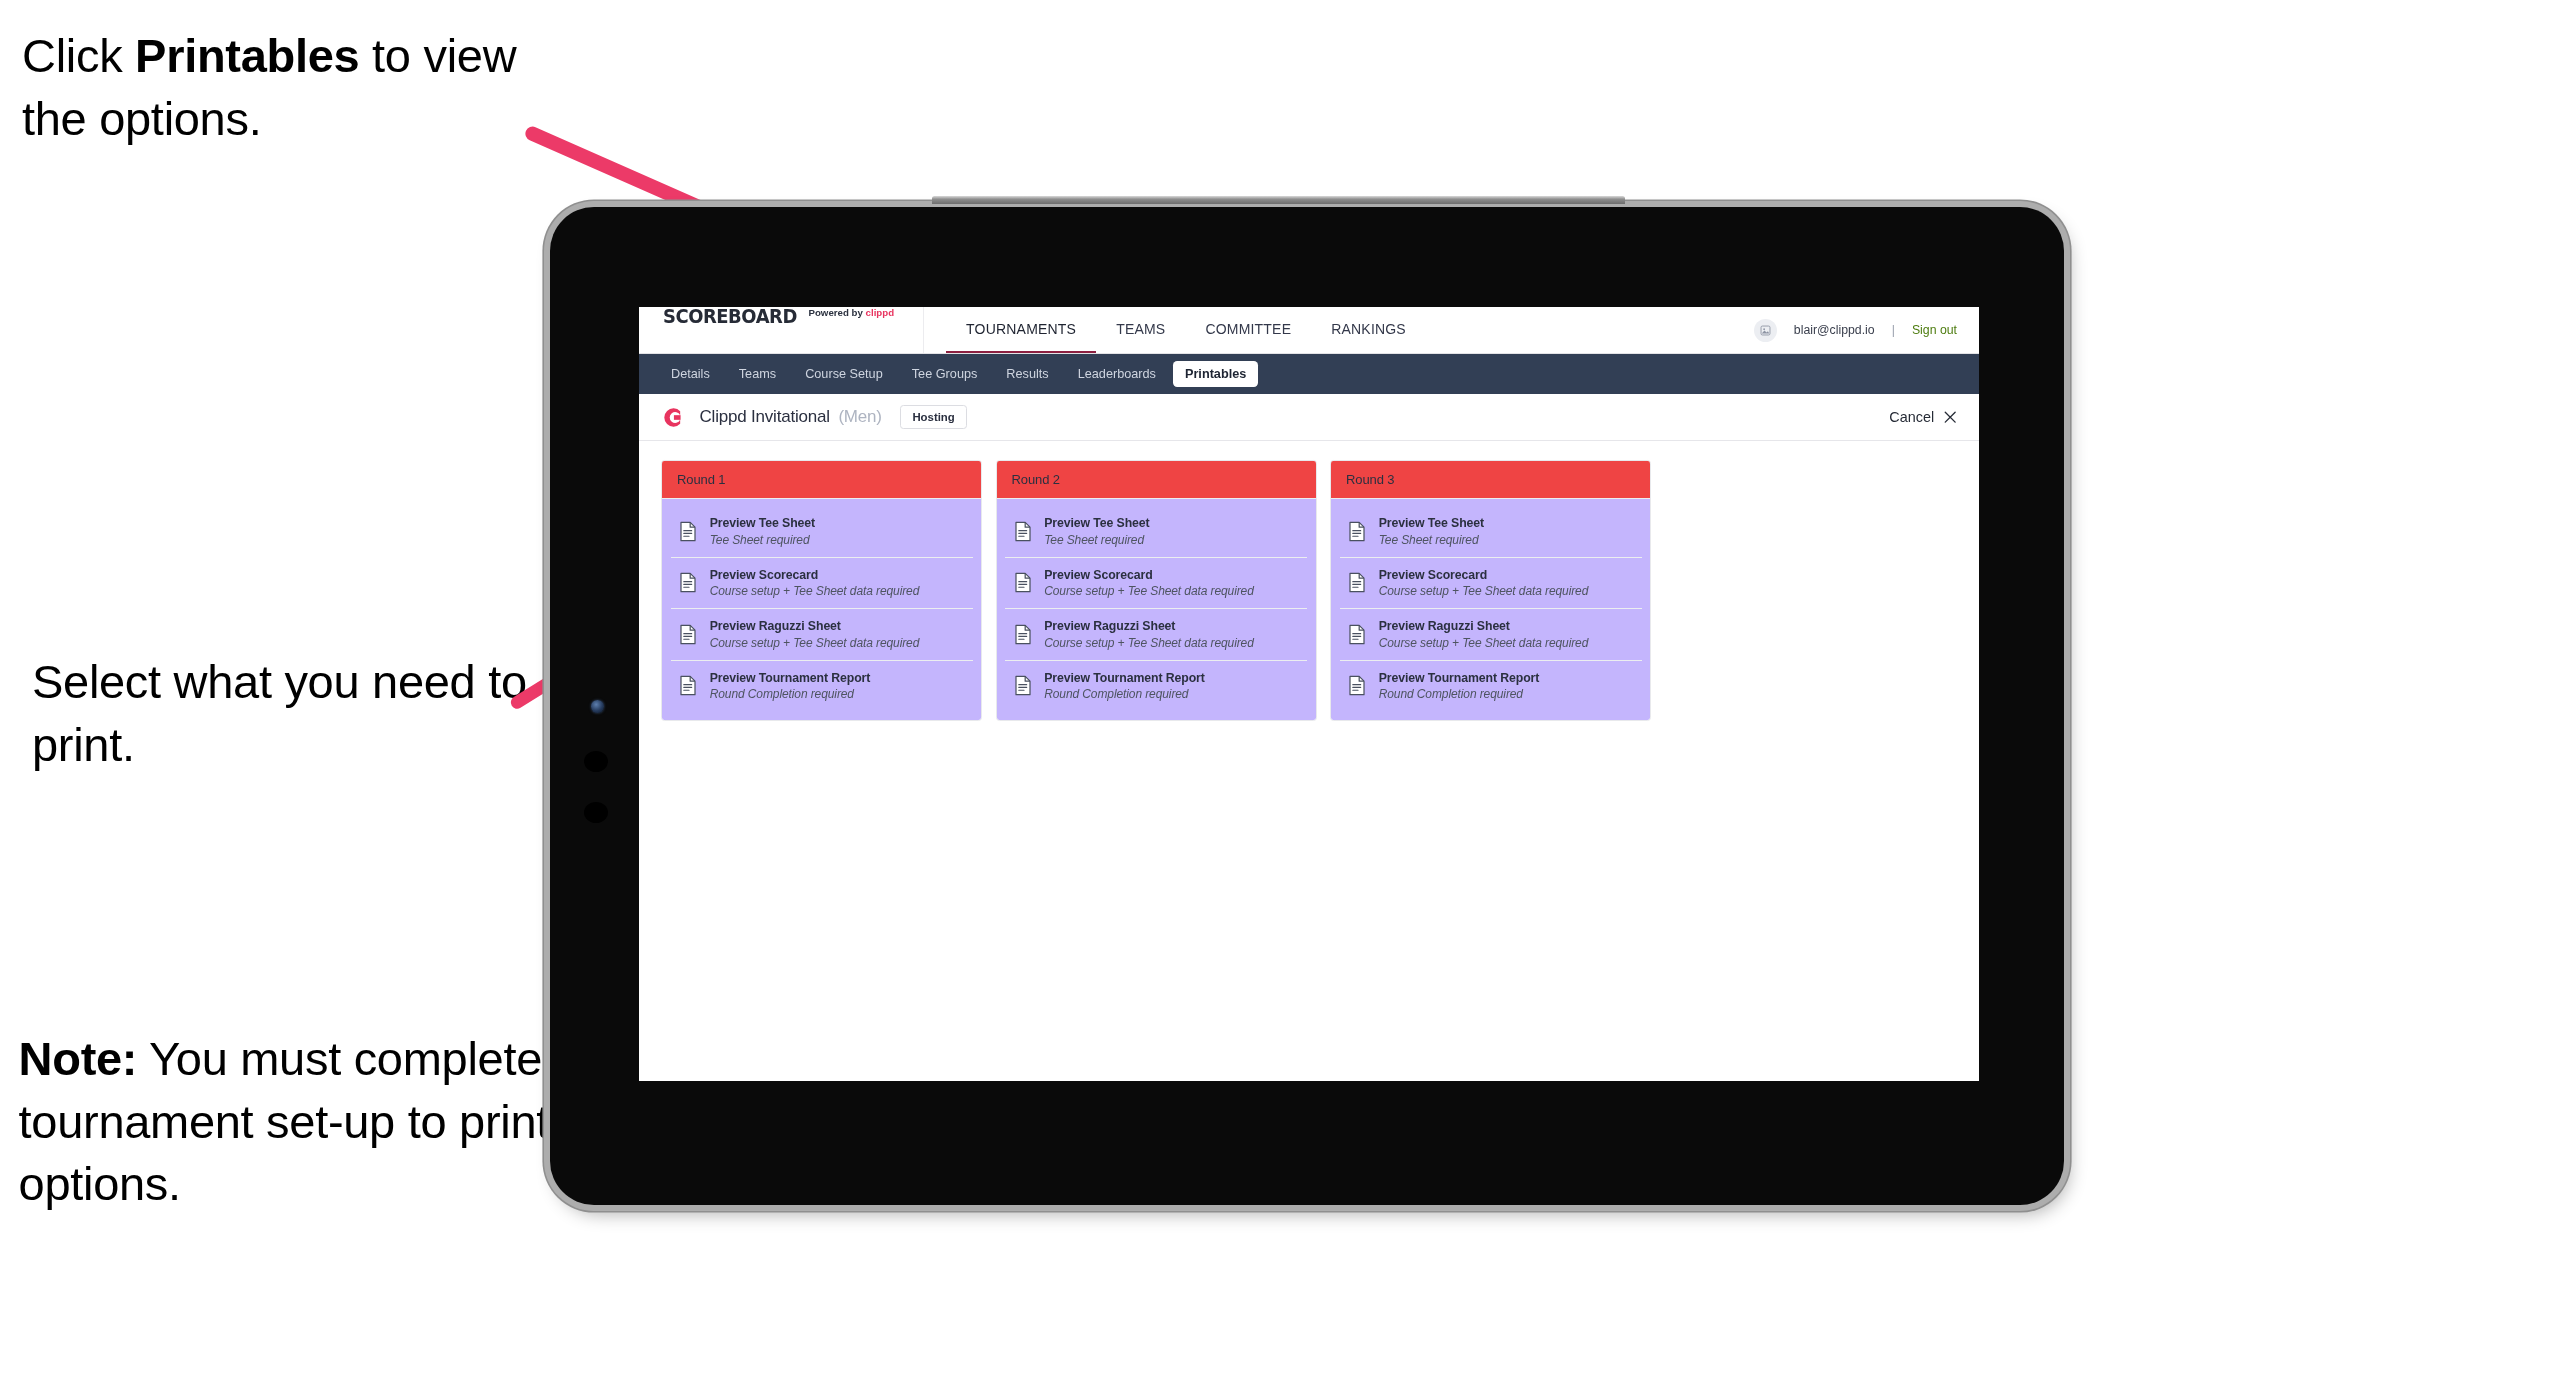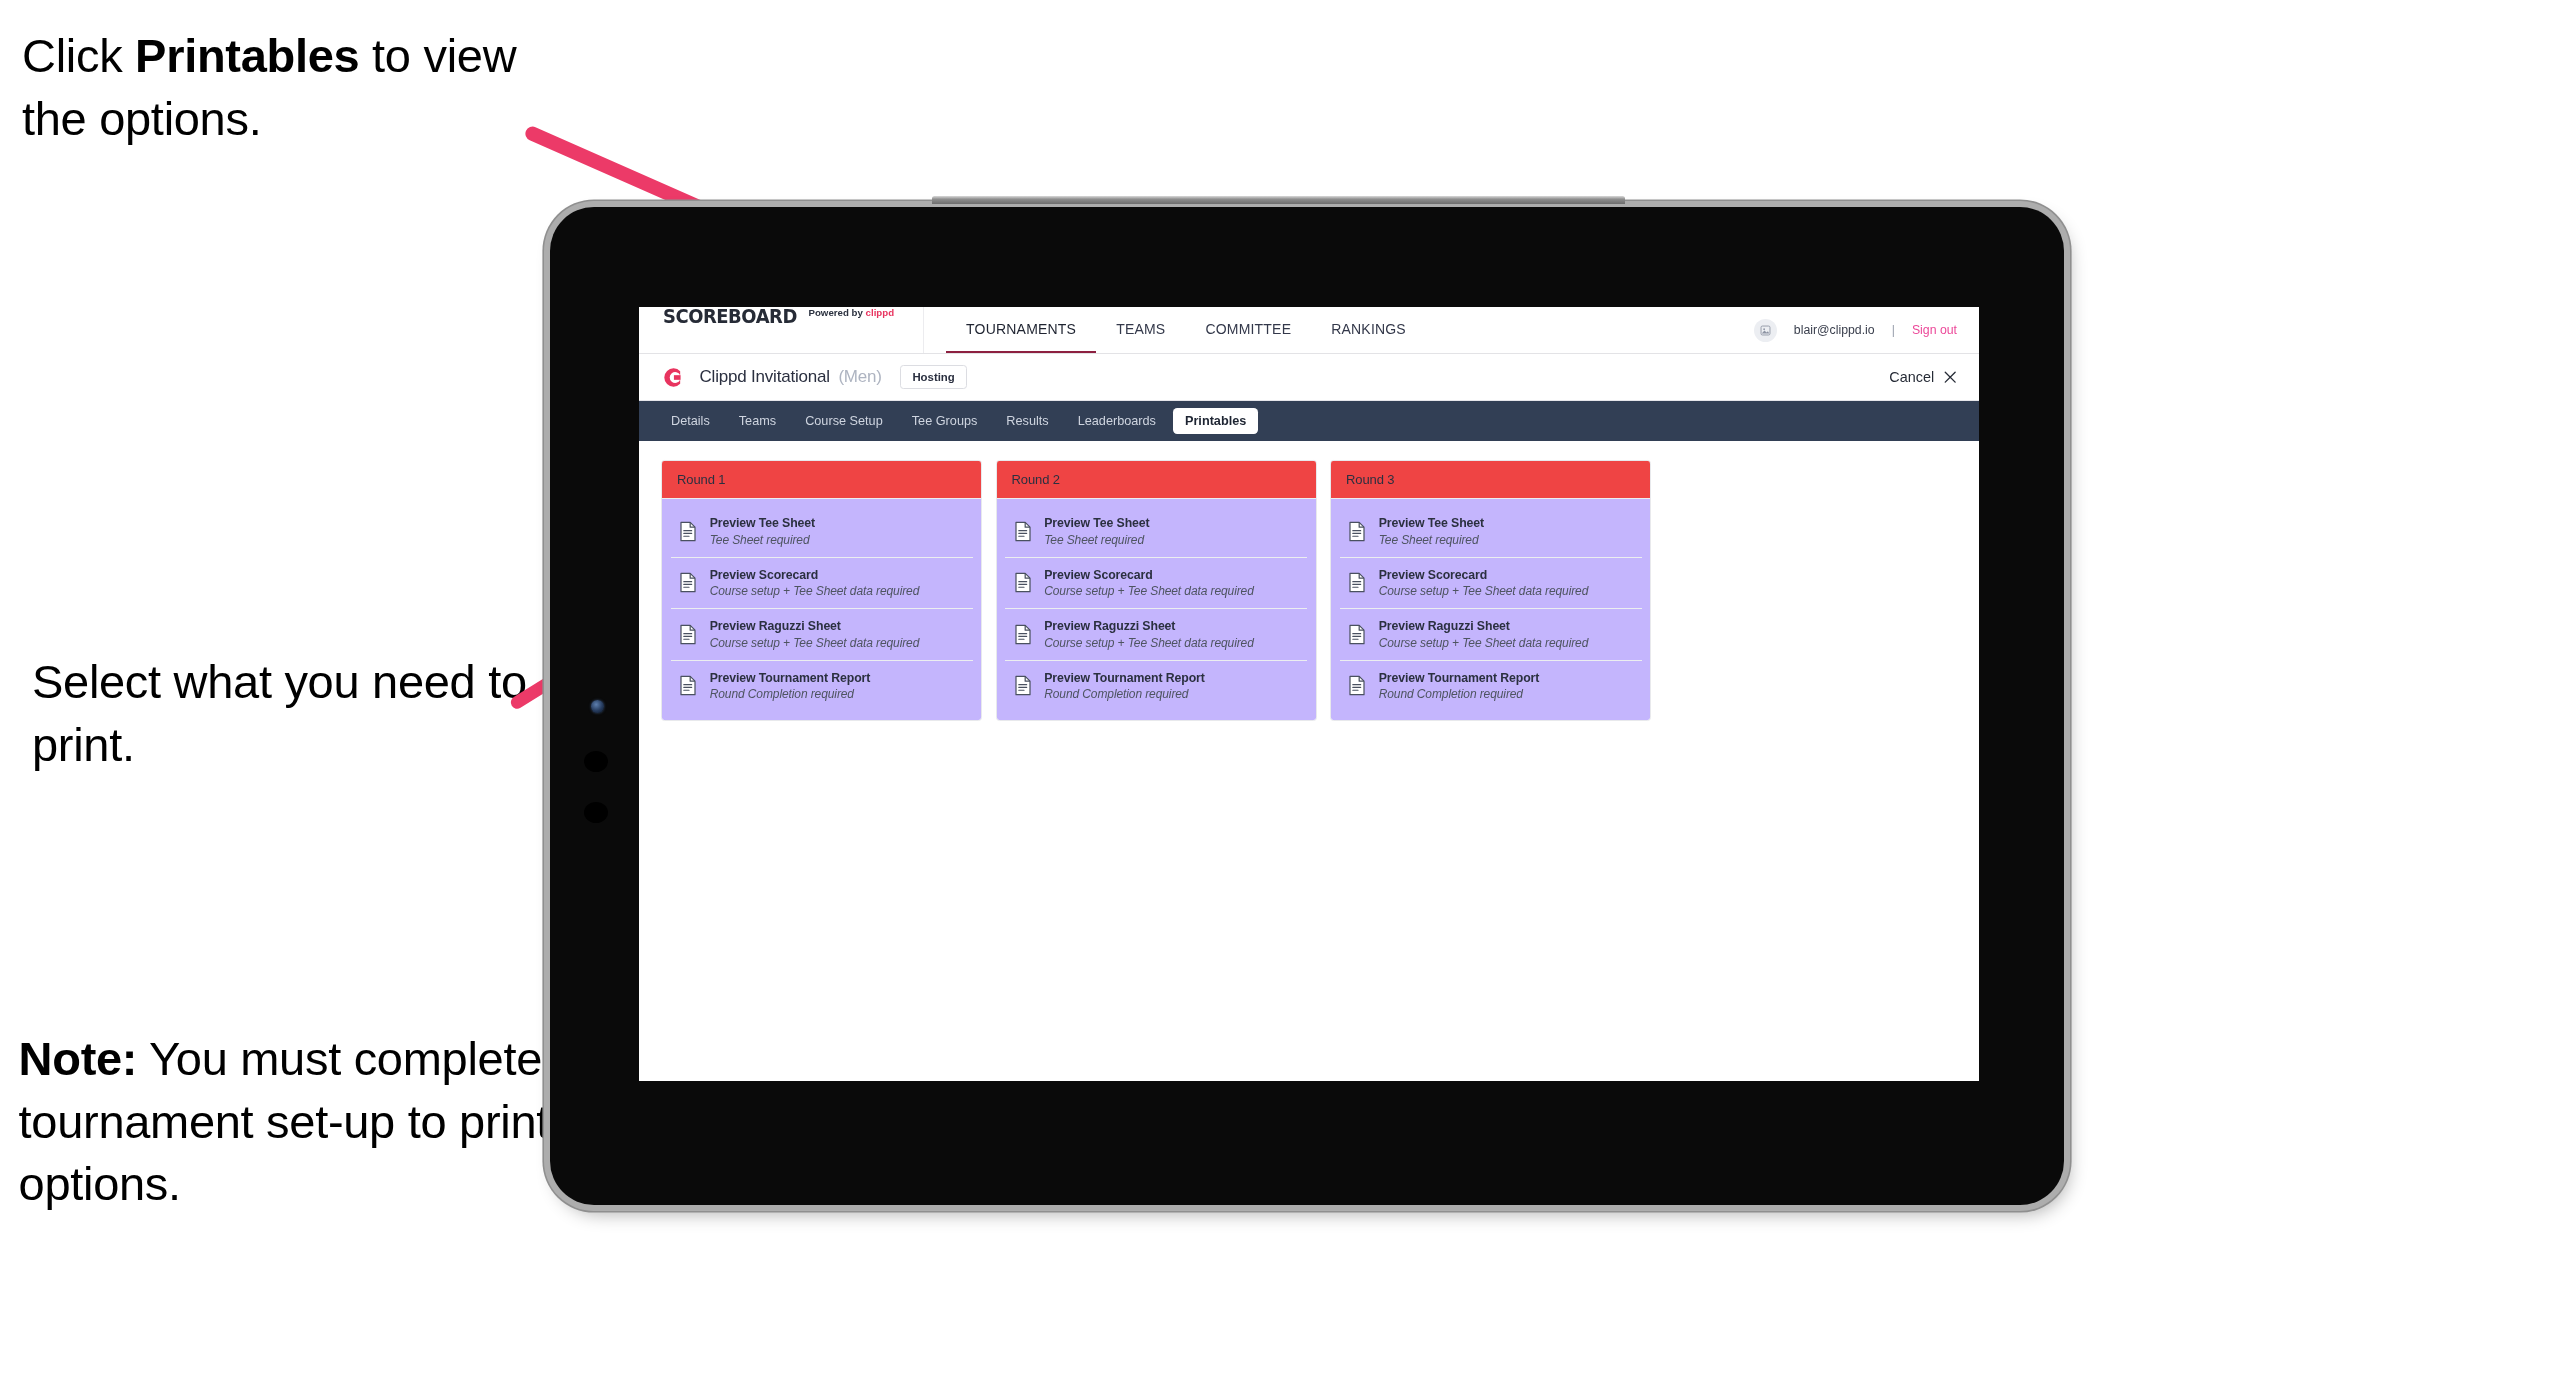--- a/index.html
+++ b/index.html
@@ -172,21 +172,21 @@
     background: #eceef2;
     display: flex; align-items: center; justify-content: center;
   }
   #user-email {
     font-size: 12.3px;
     color: #3a3f4d;
   }
   #user-sep { font-size: 12.3px; color: #9aa0ad; }
   #signout {
     font-size: 12.3px;
-    color: #ec4899;
+    color: #4d7c0f;
     cursor: pointer;
   }
 
   
   #tourrow {
     height: 47px;
     background: #ffffff;
     border-bottom: 0.8px solid #e6e6ea;
     display: flex;
     align-items: center;
@@ -358,48 +358,48 @@
             <svg width="11" height="11" viewBox="0 0 16 16">
               <rect x="1.5" y="1.5" width="13" height="13" rx="2" fill="none" stroke="#8d94a3" stroke-width="1.3"></rect>
               <circle cx="6" cy="6" r="1.3" fill="#8d94a3"></circle>
               <path d="M2.5 12.5 L6.5 8 L9.5 11 L11.5 9 L13.5 12.5 Z" fill="#8d94a3"></path>
             </svg>
           </div>
           <div id="user-email">blair@clippd.io</div>
           <div id="user-sep">|</div>
           <div id="signout">Sign out</div>
         </div>
+      </div>
+
+      <div id="subnav">
+        <div class="subnav-item">Details</div>
+        <div class="subnav-item">Teams</div>
+        <div class="subnav-item">Course Setup</div>
+        <div class="subnav-item">Tee Groups</div>
+        <div class="subnav-item">Results</div>
+        <div class="subnav-item">Leaderboards</div>
+        <div class="subnav-item active">Printables</div>
       </div>
 
       <div id="tourrow">
         <svg id="tour-logo" viewBox="0 0 30 30">
           <path d="M23 7.5 A11 11 0 1 0 23 22.5 L23 17.8 A6.6 6.6 0 1 1 23 12.2 Z" fill="#e8345f"></path>
           <rect x="15.5" y="12.2" width="8" height="5.6" fill="#e8345f"></rect>
         </svg>
         <div id="tour-name">Clippd Invitational</div>
         <div id="tour-gender">(Men)</div>
         <div id="tour-badge">Hosting</div>
         <div id="cancel-btn">
           <span>Cancel</span>
           <svg width="14.4" height="14.4" viewBox="0 0 16 16">
             <path d="M2.5 2.5 L13.5 13.5 M13.5 2.5 L2.5 13.5" stroke="#262b36" stroke-width="1.5" stroke-linecap="round"></path>
           </svg>
         </div>
       </div>
 
-      <div id="subnav">
-        <div class="subnav-item">Details</div>
-        <div class="subnav-item">Teams</div>
-        <div class="subnav-item">Course Setup</div>
-        <div class="subnav-item">Tee Groups</div>
-        <div class="subnav-item">Results</div>
-        <div class="subnav-item">Leaderboards</div>
-        <div class="subnav-item active">Printables</div>
-      </div>
-
       <div id="content">
 
         <div class="round-col">
           <div class="round-head">Round 1</div>
           <div class="round-body">
             <div class="doc-row">
               <svg class="doc-icon" viewBox="0 0 20 24">
                 <path d="M2 1.5 h10.5 L18 7 v15.5 H2 Z" fill="#ffffff" stroke="#4a5160" stroke-width="1.4" stroke-linejoin="round"></path>
                 <path d="M12.5 1.5 V7 H18" fill="none" stroke="#4a5160" stroke-width="1.4" stroke-linejoin="round"></path>
                 <path d="M5.2 11 h9 M5.2 14.2 h9 M5.2 17.4 h6" stroke="#4a5160" stroke-width="1.3" stroke-linecap="round"></path>

